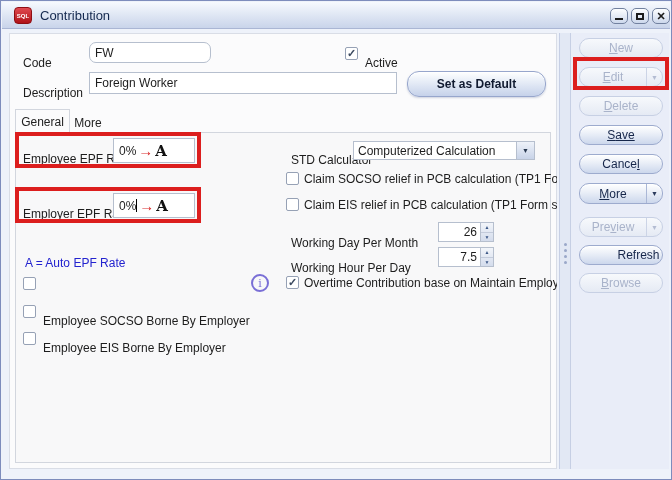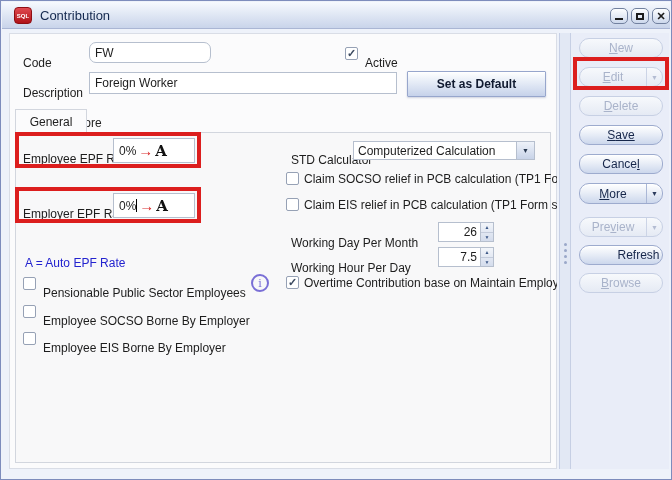--- a/index.html
+++ b/index.html
@@ -36,21 +36,21 @@
     background:#fbfbfc;border:1px solid #d9dde6;
   }
   .tabpage{
     position:absolute;left:14px;top:131px;width:536px;height:331px;
     background:#f8f8f9;border:1px solid #d2d6de;
   }
   .tab{
     position:absolute;height:24px;line-height:24px;text-align:center;color:#222;
   }
   .tab.active{
-    left:14px;top:108px;width:72px;background:#fbfbfc;
+    left:14px;top:108px;width:55px;background:#fbfbfc;
     border:1px solid #d2d6de;border-bottom:none;height:24px;z-index:2;
   }
   .tab.inactive{left:66px;top:110px;width:42px;}
   
   .lbl{position:absolute;height:16px;line-height:16px;white-space:nowrap;margin-top:9px;}
   .tinput{
     position:absolute;background:#fff;border:1px solid #b6bfce;
     padding:0 5px;display:flex;align-items:center;white-space:nowrap;
   }
   .cb{
@@ -115,21 +115,21 @@
   .sbtn .sb-label{flex:1;text-align:center;white-space:nowrap;}
   .sbtn .sb-arrow{
     width:16px;align-self:stretch;border-left:1px solid #aab7d6;
     display:flex;align-items:center;justify-content:center;font-size:7px;color:#2a3a5c;
   }
   .sbtn.disabled{border-color:#c7d0e4;background:linear-gradient(#f7f9fc,#e5eaf4);color:#a9b3ca;box-shadow:none;}
   .sbtn.disabled .sb-arrow{color:#b3bcd2;border-left-color:#ccd4e6;}
   u{text-decoration:underline;}
   
   .default-btn{
-    position:absolute;left:406px;top:70px;width:139px;height:26px;border-radius:1px;
+    position:absolute;left:406px;top:70px;width:139px;height:26px;border-radius:12px;
     border:1px solid #97a6cc;background:linear-gradient(#ffffff,#e7edf7 40%,#c6d2ea);
     display:flex;align-items:center;justify-content:center;font-weight:bold;color:#101a30;
     box-shadow:inset 0 1px 0 rgba(255,255,255,.9), 0 1px 2px rgba(120,135,170,.35);
   }
   
   .redbox{position:absolute;border:4px solid #dc1e1e;pointer-events:none;z-index:20;}
 </style>
 </head>
 <body>
 
@@ -182,21 +182,20 @@
   <div class="epfield" style="left:112px;top:192px;">
     <span class="epf-val">0%</span>
     <span class="caret"></span>
     <span class="epf-arrow">→</span>
     <span class="epf-a">A</span>
   </div>
 
   <div class="lbl note-blue" style="left:24px;top:245px;">A = Auto EPF Rate</div>
 
   <div class="cb" style="left:22px;top:276px;"></div>
-  <div class="lbl" style="left:42px;top:275px;">Pensionable Public Sector Employees</div>
   <div class="info-circle" style="left:250px;top:273px;">
     <span>i</span>
   </div>
 
   <div class="cb" style="left:22px;top:304px;"></div>
   <div class="lbl" style="left:42px;top:303px;">Employee SOCSO Borne By Employer</div>
 
   <div class="cb" style="left:22px;top:331px;"></div>
   <div class="lbl" style="left:42px;top:330px;">Employee EIS Borne By Employer</div>
 
@@ -253,21 +252,21 @@
   <div class="sbtn disabled" style="top:95px;">
     <span class="sb-label"><u>D</u>elete</span>
   </div>
   <div class="sbtn disabled" style="top:66px;">
     <span class="sb-label"><u>E</u>dit</span>
     <span class="sb-arrow">▼</span>
   </div>
   <div class="sbtn" style="top:124px;text-decoration:underline;">
     <span class="sb-label"><u>S</u>ave</span>
   </div>
-  <div class="sbtn" style="top:153px;border-radius:9px;">
+  <div class="sbtn" style="top:153px;">
     <span class="sb-label">Cance<u>l</u></span>
   </div>
   <div class="sbtn" style="top:182px;height:21px;">
     <span class="sb-label"><u>M</u>ore</span>
     <span class="sb-arrow">▼</span>
   </div>
   <div class="sbtn disabled" style="top:216px;">
     <span class="sb-label">Pre<u>v</u>iew</span>
     <span class="sb-arrow">▼</span>
   </div>

